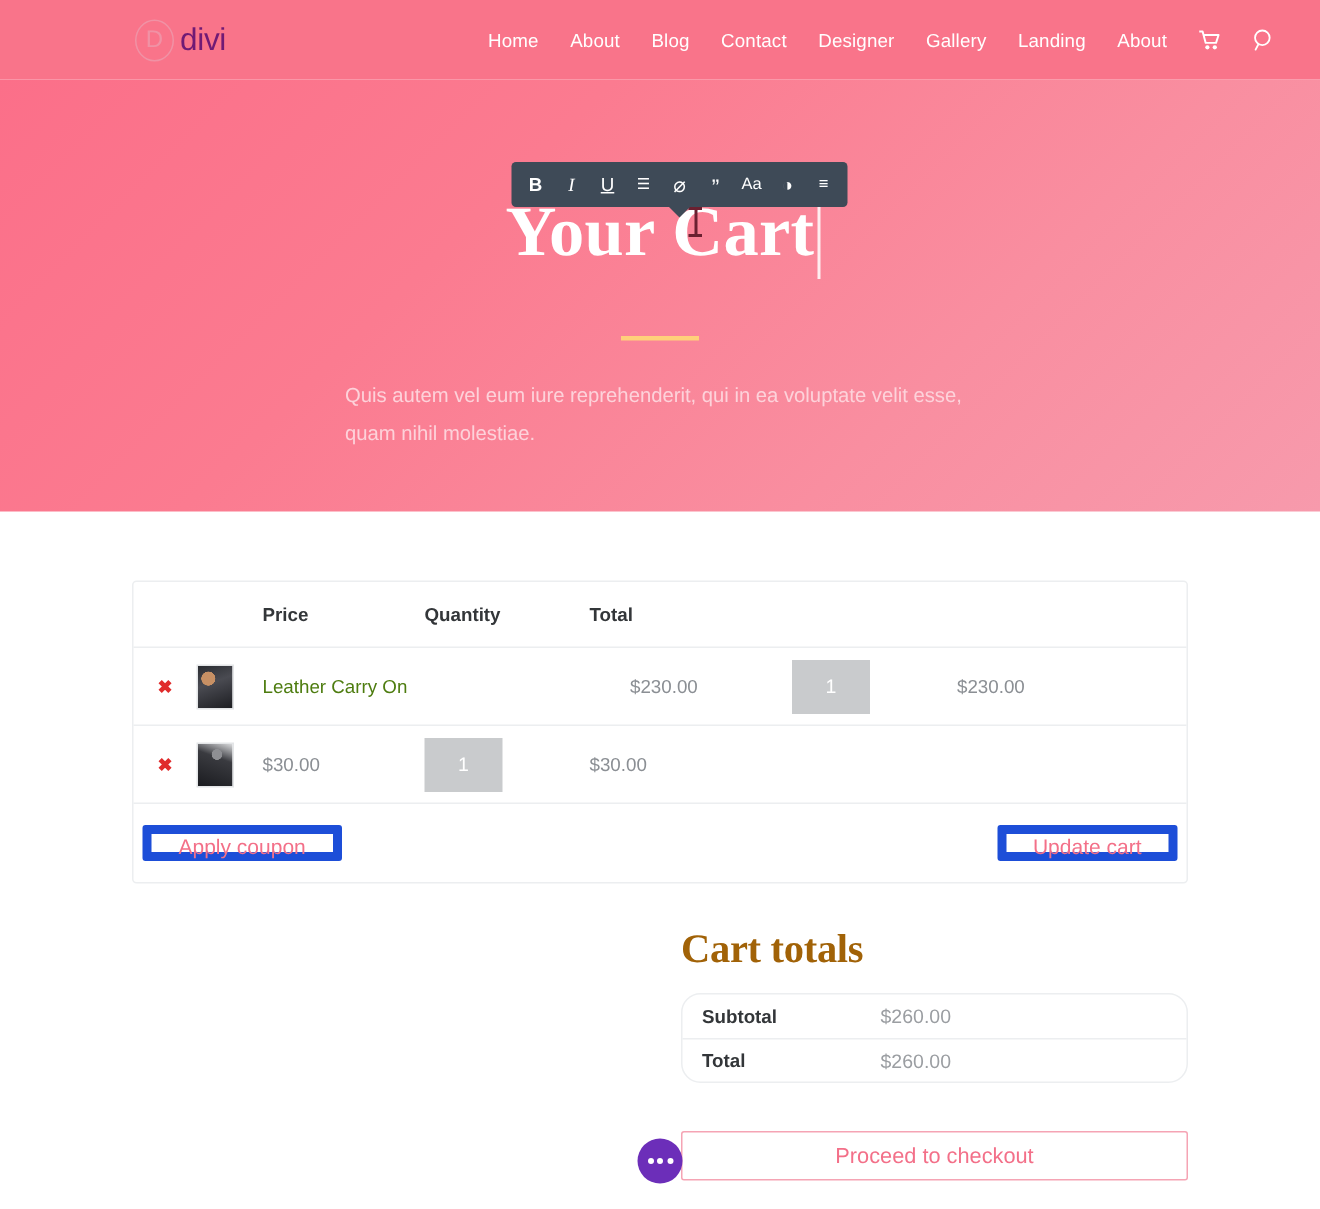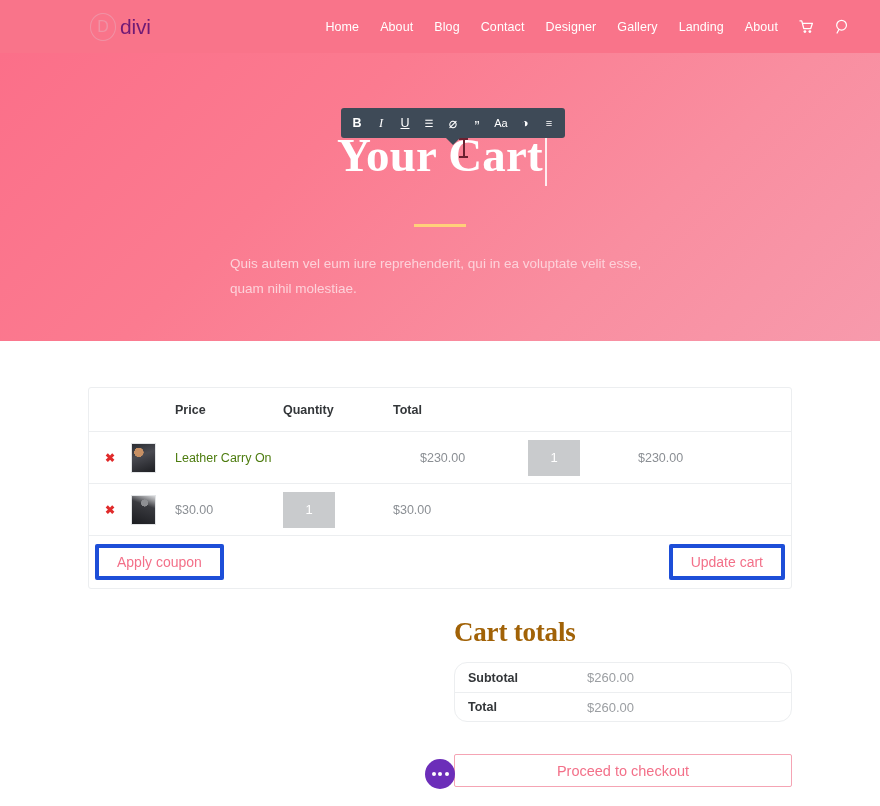--- a/index.html
+++ b/index.html
@@ -207,25 +207,25 @@
     width: 113px; height: 36px;
     background: #c4c6c8;
     border: none;
     color: #ffffff;
     font-size: 13.5px;
     padding: 0 8px;
     font-family: "Liberation Sans", sans-serif;
   }
   .coupon-input::placeholder { color:#fff; opacity:1; }
   .btn-outline {
-    border: 4px solid #1d4ed8;
+    border: 6px solid #1d4ed8;
     background: #fff;
     color: #f37089;
     font-size: 14px;
-    height: 36px;
+    height: 24px;
     padding: 0 18px;
     cursor: pointer;
     border-radius: 2px;
     font-family: "Liberation Sans", sans-serif;
     white-space: nowrap;
   }
   .spacer { flex: 1; }
 
   
   .totals-wrap {

